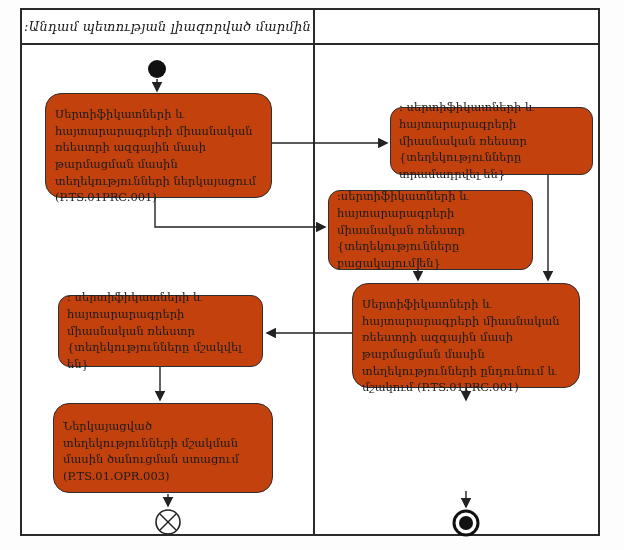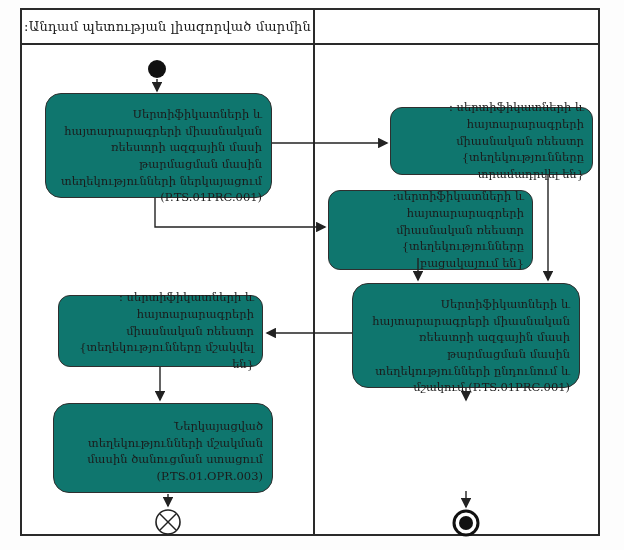--- a/index.html
+++ b/index.html
@@ -11,31 +11,31 @@
   .frame{
     position:absolute;left:20px;top:8px;width:580px;height:528px;
     border:2px solid #2a2a2a;box-sizing:border-box;background:#fff;
   }
   .lane-header-row{
     position:absolute;left:0;top:0;width:100%;height:35px;
     border-bottom:2px solid #2a2a2a;box-sizing:border-box;display:flex;
   }
   .lane-cell{
     display:flex;align-items:center;justify-content:center;
-    font-size:13px;letter-spacing:.2px;box-sizing:border-box;height:100%;
+    font-size:13px;letter-spacing:.2px;box-sizing:border-box;height:100%;font-style:italic;
   }
   .lane-cell.left{width:291px;}
   .lane-cell.right{flex:1;}
   .lane-divider{
     position:absolute;left:291px;top:0;width:2px;height:100%;
     background:#2a2a2a;
   }
   .node{
-    position:absolute;box-sizing:border-box;background:#0f766e;
-    text-align:right;font-size:11.5px;line-height:1.45;
+    position:absolute;box-sizing:border-box;background:#c2410c;
+    text-align:left;font-size:11.5px;line-height:1.45;
   }
   .action{
     border:1.6px solid #2f2f2f;border-radius:16px;
     padding:12px 9px 0 9px;
   }
   .obj{
     border:1.6px solid #2f2f2f;border-radius:12px;
     display:flex;align-items:center;justify-content:center;
     padding:3px 8px;
   }

